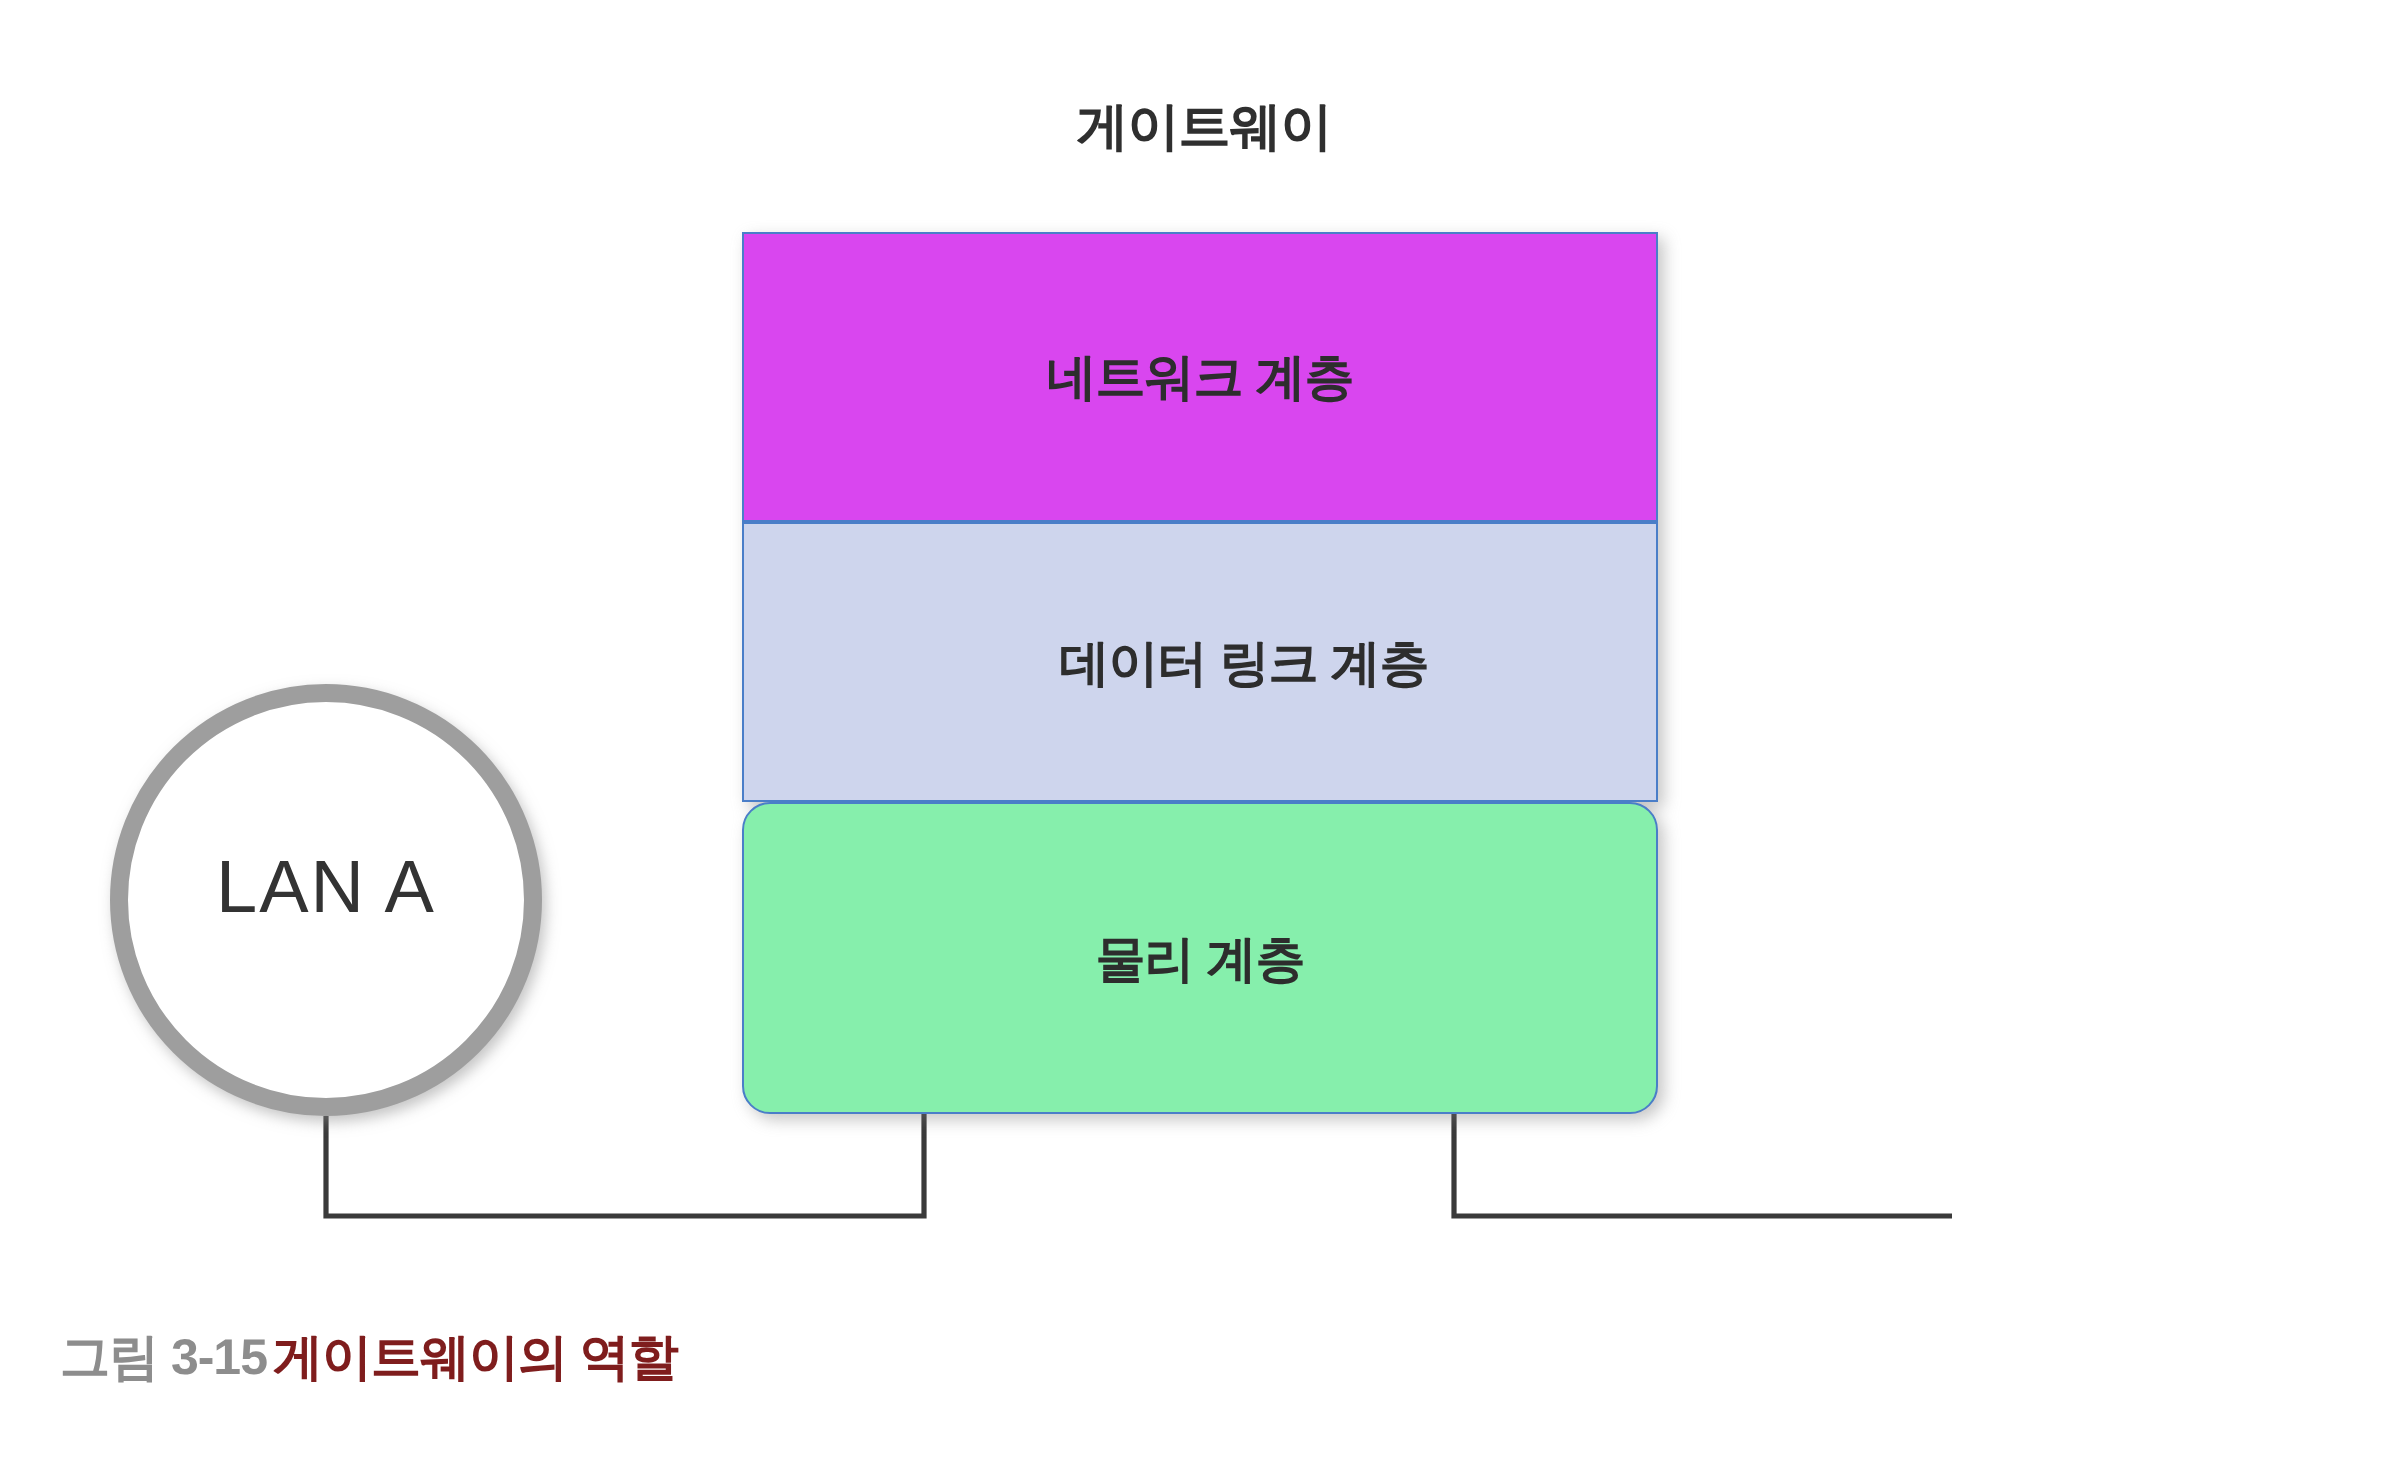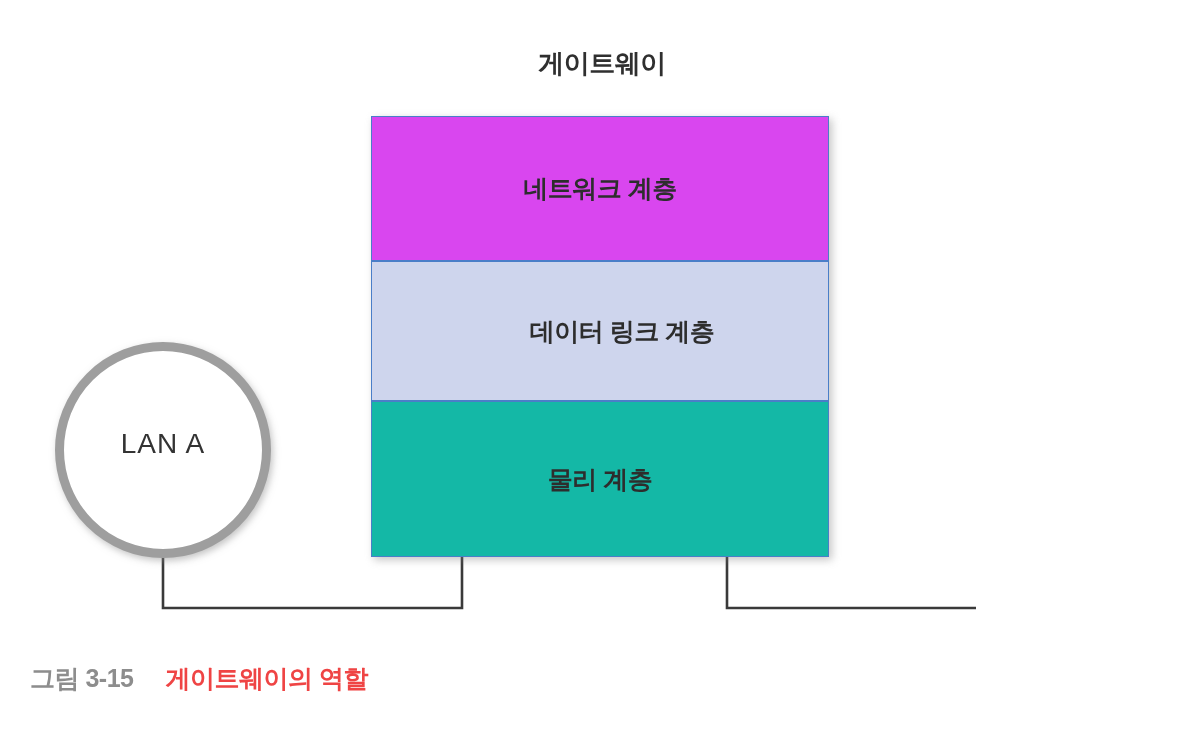--- a/index.html
+++ b/index.html
@@ -46,38 +46,38 @@
     display: flex;
     align-items: center;
     justify-content: center;
     font-size: 25px;
     font-weight: 700;
     color: #2d2d2d;
     letter-spacing: -0.5px;
   }
   .layer-network { height: 145px; background: #d946ef; }
   .layer-datalink { height: 140px; background: #ced5ed; border-top-width: 1.2px; padding-left: 44px; }
-  .layer-physical { height: 156px; background: #14b8a6; border-top-width: 1.2px; }
+  .layer-physical { height: 156px; background: #86efac; border-top-width: 1.2px; border-radius: 14px; }
 
   
   .lan-node {
     position: absolute;
     width: 216px;
     height: 216px;
     border-radius: 50%;
     background: #ffffff;
     border: 9px solid #9e9e9e;
     box-sizing: border-box;
     box-shadow: 2px 3px 7px rgba(140,140,140,0.5);
     display: flex;
     align-items: center;
     justify-content: center;
   }
   .lan-label {
-    font-size: 28px;
+    font-size: 37px;
     color: #333333;
     letter-spacing: 1px;
     position: relative;
     top: -6px;
   }
   .lan-a { left: 55px; top: 342px; }
   .lan-b { left: 929px; top: 342px; }
 
   
   .connectors {
@@ -93,21 +93,21 @@
   .caption {
     position: absolute;
     left: 30px;
     top: 662px;
     font-size: 25px;
     font-weight: 700;
     letter-spacing: -0.5px;
     white-space: nowrap;
   }
   .caption-number { color: #8d8d8d; }
-  .caption-text { color: #ef4444; margin-left: 32px; }
+  .caption-text { color: #7f1d1d; margin-left: 3px; }
 </style>
 </head>
 <body>
 
 <div id="canvas">
 
   <div class="diagram-title">게이트웨이</div>
 
   <svg class="connectors" viewBox="0 0 1204 742" xmlns="http://www.w3.org/2000/svg">
     <path d="M163 558 L163 608 L462 608 L462 557" fill="none" stroke="#3a3a3a" stroke-width="2.6"></path>

